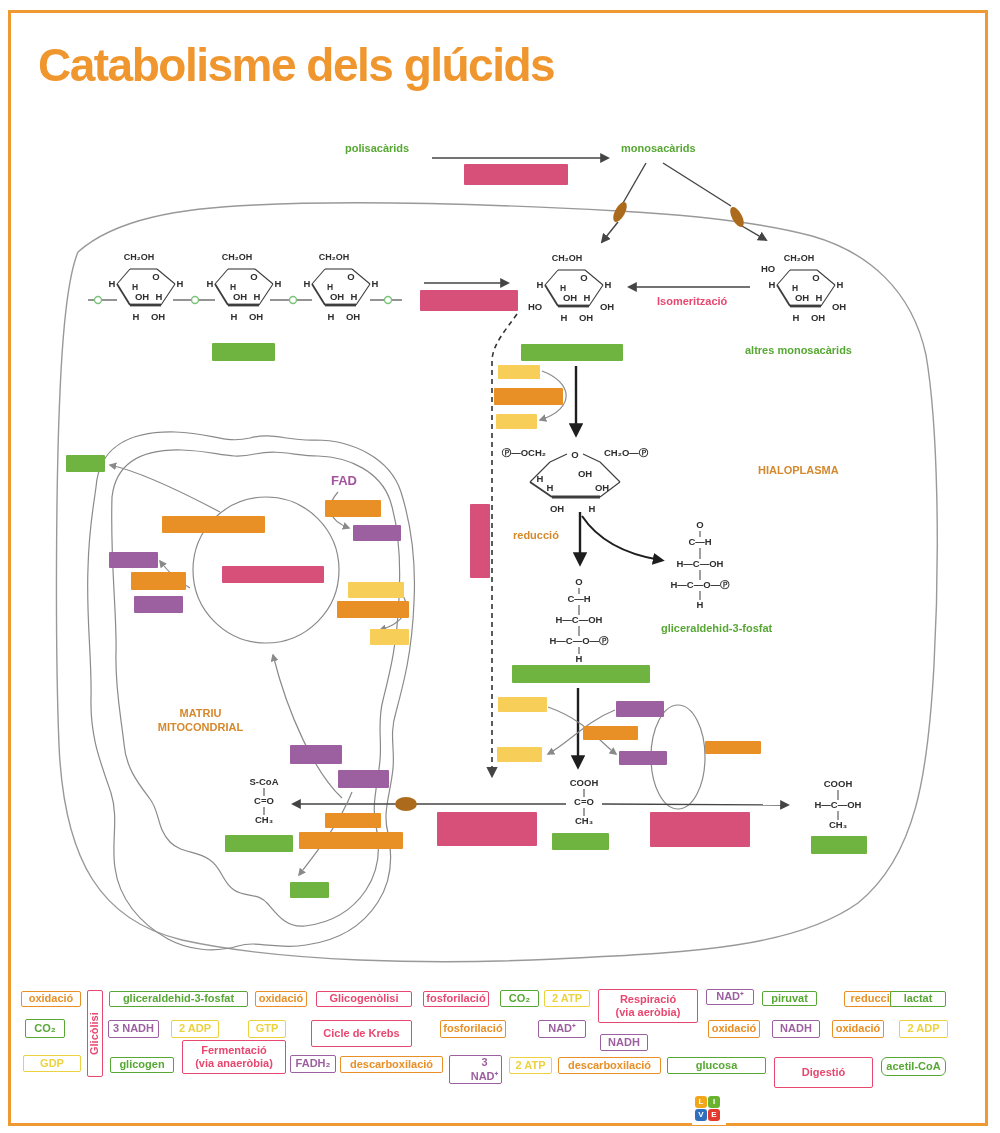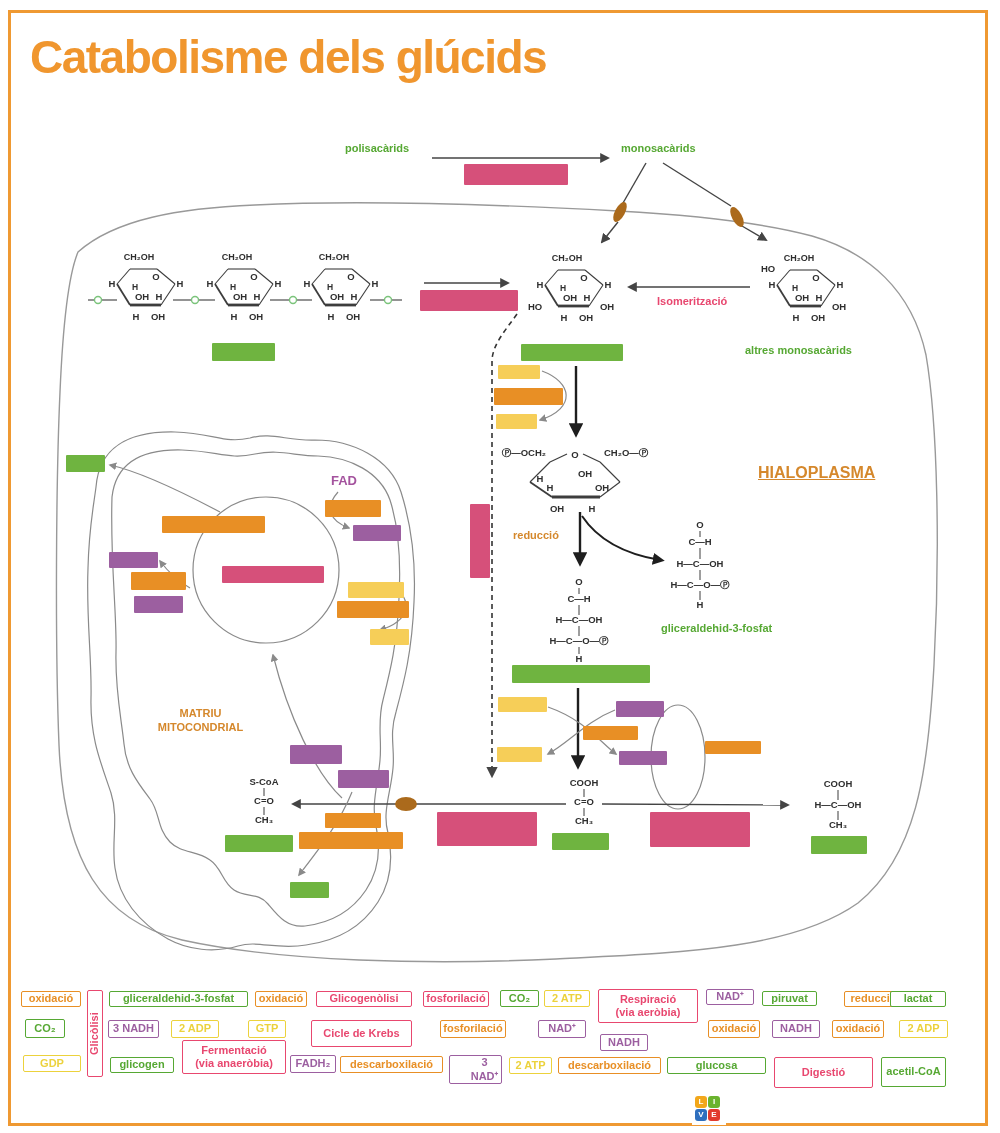--- a/index.html
+++ b/index.html
@@ -1,18 +1,18 @@
 <!DOCTYPE html>
 <html><head>
 <meta charset="utf-8">
 <style>
   html,body{margin:0;padding:0;background:#fff;font-family:"Liberation Sans",sans-serif;}
   .page{position:relative;width:1000px;height:1133px;background:#fff;overflow:hidden;}
   .frame{position:absolute;left:8px;top:10px;width:974px;height:1110px;border:3px solid #ef9932;}
-  .title{position:absolute;left:30px;top:30px;margin:0;font-size:46px;font-weight:800;color:#f0962e;letter-spacing:-1.5px;text-align:right;}
+  .title{position:absolute;left:30px;top:30px;margin:8px;font-size:46px;font-weight:800;color:#f0962e;letter-spacing:-1.5px;text-align:right;}
   .diagram-svg{position:absolute;left:0;top:0;width:1000px;height:1133px;}
   .diagram-svg text{font-family:"Liberation Sans",sans-serif;}
   .layer{position:absolute;left:0;top:0;width:1000px;height:1133px;pointer-events:none;}
   .dlabel{position:absolute;font-size:11px;font-weight:bold;white-space:pre-line;line-height:1.3;pointer-events:auto;}
   .dlabel.center{text-align:center;}
   .blank{position:absolute;border-radius:1px;pointer-events:auto;}
   .wb{position:absolute;box-sizing:border-box;background:#fff;border:1.6px solid;border-radius:2px;
       display:flex;align-items:center;justify-content:center;font-size:11px;font-weight:bold;
       text-align:center;white-space:pre-line;line-height:1.2;padding:0 2px;}
   .wb.v{writing-mode:vertical-rl;transform:rotate(180deg);}
@@ -273,21 +273,21 @@
       <div class="blank" style="left: 353px; top: 525px; width: 48px; height: 16px; background: rgb(156, 95, 160);"></div>
       <div class="blank" style="left: 348px; top: 582px; width: 56px; height: 16px; background: rgb(246, 206, 88);"></div>
       <div class="blank" style="left: 337px; top: 601px; width: 72px; height: 17px; background: rgb(232, 143, 37);"></div>
       <div class="blank" style="left: 370px; top: 629px; width: 39px; height: 16px; background: rgb(246, 206, 88);"></div>
     </div>
   <div id="labels-layer" class="layer">
       <div class="dlabel" style="left: 345px; top: 141px; color: rgb(86, 168, 51);">polisacàrids</div>
       <div class="dlabel" style="left: 621px; top: 141px; color: rgb(86, 168, 51);">monosacàrids</div>
       <div class="dlabel" style="left: 657px; top: 294px; color: rgb(232, 71, 111);">Isomerització</div>
       <div class="dlabel" style="left: 745px; top: 343px; color: rgb(86, 168, 51);">altres monosacàrids</div>
-      <div class="dlabel" style="left: 758px; top: 463px; color: rgb(213, 136, 44); font-size: 16px; text-decoration: underline;">HIALOPLASMA</div>
+      <div class="dlabel" style="left: 758px; top: 463px; color: rgb(213, 136, 44); font-size: 11px;">HIALOPLASMA</div>
       <div class="dlabel" style="left: 513px; top: 528px; color: rgb(213, 136, 44);">reducció</div>
       <div class="dlabel" style="left: 661px; top: 621px; color: rgb(86, 168, 51);">gliceraldehid-3-fosfat</div>
       <div class="dlabel" style="left: 331px; top: 473px; color: rgb(164, 83, 158); font-size: 13px;">FAD</div>
       <div class="dlabel center" style="left: 138px; top: 706px; color: rgb(213, 136, 44); width: 125px;">MATRIU<br>MITOCONDRIAL</div>
     </div>
   <div id="wordbank" class="layer">
       <div class="wb" style="left: 21px; top: 991px; width: 60px; height: 16px; color: rgb(232, 143, 37); border-color: rgb(232, 143, 37); pointer-events: auto;">oxidació</div>
       <div class="wb v" style="left: 87px; top: 990px; width: 16px; height: 87px; color: rgb(232, 71, 111); border-color: rgb(232, 71, 111); pointer-events: auto;">Glicòlisi</div>
       <div class="wb" style="left: 109px; top: 991px; width: 139px; height: 16px; color: rgb(86, 168, 51); border-color: rgb(86, 168, 51); pointer-events: auto;">gliceraldehid-3-fosfat</div>
       <div class="wb" style="left: 255px; top: 991px; width: 52px; height: 16px; color: rgb(232, 143, 37); border-color: rgb(232, 143, 37); pointer-events: auto;">oxidació</div>
@@ -315,21 +315,21 @@
       <div class="wb" style="left: 23px; top: 1055px; width: 58px; height: 17px; color: rgb(236, 210, 60); border-color: rgb(236, 210, 60); pointer-events: auto;">GDP</div>
       <div class="wb" style="left: 110px; top: 1057px; width: 64px; height: 16px; color: rgb(86, 168, 51); border-color: rgb(86, 168, 51); pointer-events: auto;">glicogen</div>
       <div class="wb" style="left: 182px; top: 1040px; width: 104px; height: 34px; color: rgb(232, 71, 111); border-color: rgb(232, 71, 111); pointer-events: auto;">Fermentació<br>(via anaeròbia)</div>
       <div class="wb" style="left: 290px; top: 1055px; width: 46px; height: 18px; color: rgb(156, 95, 160); border-color: rgb(156, 95, 160); pointer-events: auto;">FADH₂</div>
       <div class="wb" style="left: 340px; top: 1056px; width: 103px; height: 17px; color: rgb(232, 143, 37); border-color: rgb(232, 143, 37); pointer-events: auto;">descarboxilació</div>
       <div class="wb" style="left: 449px; top: 1055px; width: 53px; height: 29px; color: rgb(156, 95, 160); border-color: rgb(156, 95, 160); pointer-events: auto; padding-left: 20px;">3 NAD⁺</div>
       <div class="wb" style="left: 509px; top: 1057px; width: 43px; height: 17px; color: rgb(236, 210, 60); border-color: rgb(236, 210, 60); pointer-events: auto;">2 ATP</div>
       <div class="wb" style="left: 558px; top: 1057px; width: 103px; height: 17px; color: rgb(232, 143, 37); border-color: rgb(232, 143, 37); pointer-events: auto;">descarboxilació</div>
       <div class="wb" style="left: 667px; top: 1057px; width: 99px; height: 17px; color: rgb(86, 168, 51); border-color: rgb(86, 168, 51); pointer-events: auto;">glucosa</div>
       <div class="wb" style="left: 774px; top: 1057px; width: 99px; height: 31px; color: rgb(232, 71, 111); border-color: rgb(232, 71, 111); pointer-events: auto;">Digestió</div>
-      <div class="wb" style="left: 881px; top: 1057px; width: 65px; height: 30px; color: rgb(86, 168, 51); border-color: rgb(86, 168, 51); pointer-events: auto;">acetil-CoA</div>
+      <div class="wb" style="left: 881px; top: 1057px; width: 65px; height: 19px; color: rgb(86, 168, 51); border-color: rgb(86, 168, 51); pointer-events: auto; border-radius: 6px;">acetil-CoA</div>
     </div>
 
   <div class="brand">
     <span class="blocks" id="brand-blocks">
         <span class="block" style="background: rgb(242, 167, 27);">L</span>
         <span class="block" style="background: rgb(106, 179, 46);">I</span>
         <span class="block" style="background: rgb(47, 111, 190);">V</span>
         <span class="block" style="background: rgb(226, 59, 46);">E</span>
       </span>
   </div>

